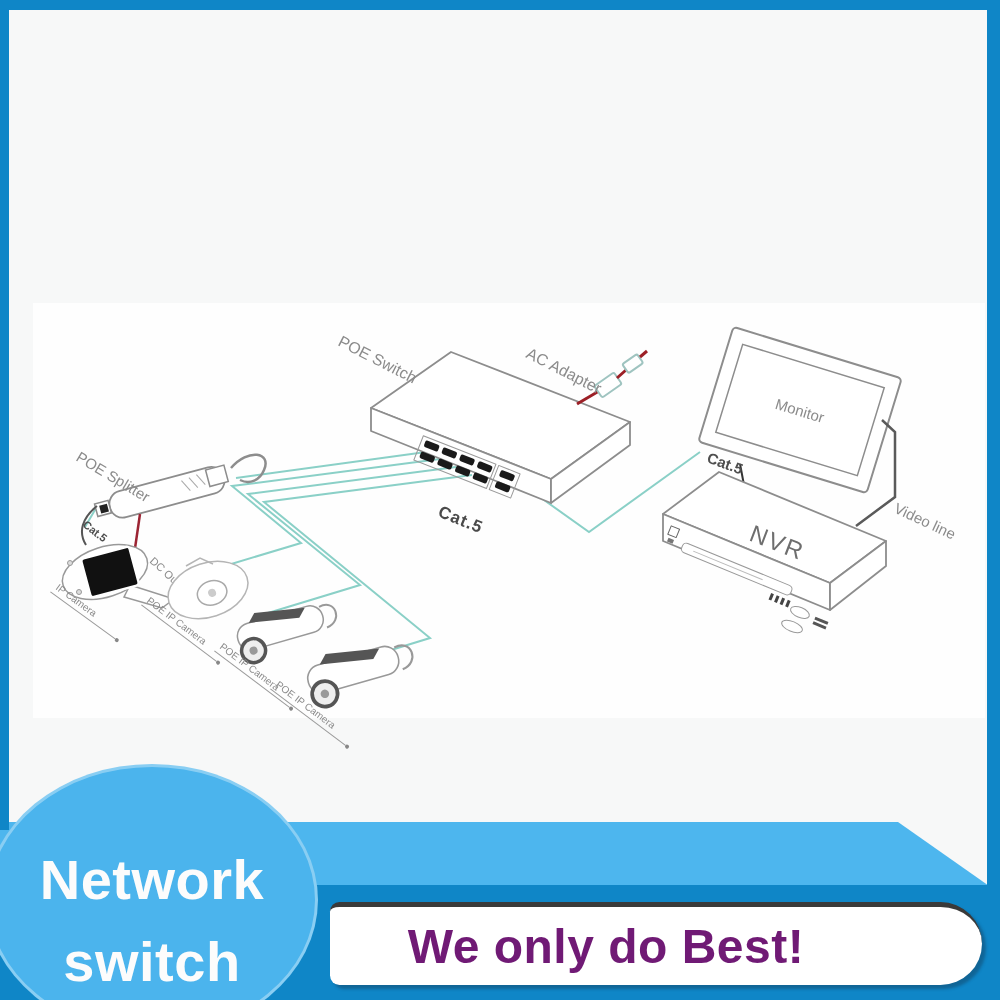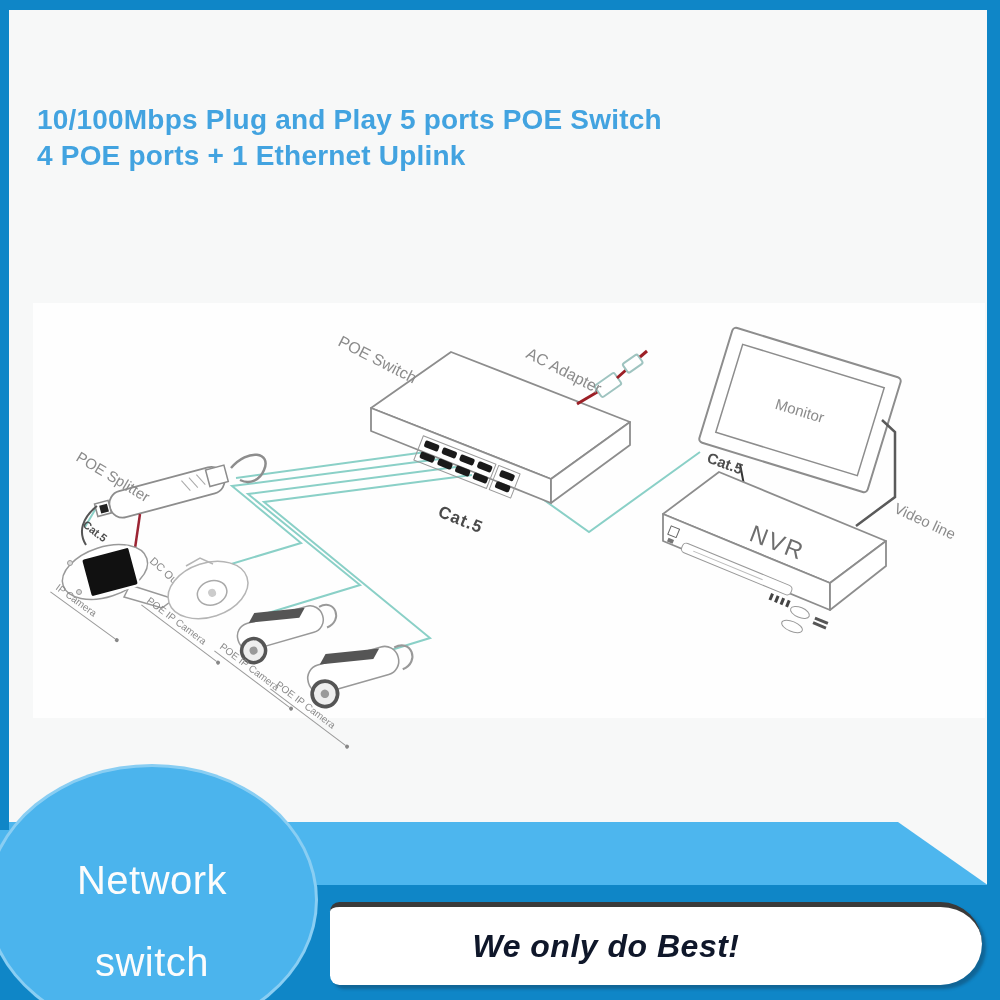--- a/index.html
+++ b/index.html
@@ -20,26 +20,26 @@
   .dlabel{fill:#8b8b8b;font-family:"Liberation Sans",sans-serif;}
   
   .band-light{position:absolute;left:0;top:822px;width:1000px;height:66px;background:#4db6ee;
               clip-path:polygon(0 0,898px 0,992px 66px,0 66px);z-index:3;}
   .band-dark{position:absolute;left:0;top:885px;width:1000px;height:115px;background:#0f86c7;z-index:3;}
   .slogan-pill{position:absolute;left:330px;top:902px;width:652px;height:83px;background:#fff;
                border-top:5px solid #3a3a3a;border-radius:10px 44px 44px 10px;
                box-shadow:4px 4px 3px rgba(20,40,60,.35);
                display:flex;align-items:center;justify-content:center;padding-right:100px;
                box-sizing:border-box;z-index:5;}
-  .slogan-pill span{font-size:32px;font-weight:600;color:#0f172a;letter-spacing:.5px;font-style:italic;}
+  .slogan-pill span{font-size:48px;font-weight:600;color:#701a75;letter-spacing:.5px;}
   .badge{position:absolute;left:-14px;top:764px;width:332px;height:272px;border-radius:50%;
          background:#4bb4ed;border:3px solid rgba(255,255,255,.35);box-sizing:border-box;
          display:flex;flex-direction:column;align-items:center;justify-content:flex-start;
          padding-top:72px;z-index:6;}
-  .badge span{color:#fcfcfc;font-weight:normal;font-size:40px;line-height:82px;letter-spacing:.5px;}
+  .badge span{color:#fcfcfc;font-weight:bold;font-size:56px;line-height:82px;letter-spacing:.5px;}
 </style>
 </head>
 <body>
 
 <div id="stage">
 
   <div class="panel"></div>
 
   <svg class="diagram" width="1000" height="1000" viewBox="0 0 1000 1000">
 
@@ -192,24 +192,20 @@
       <circle cx="94" cy="5" r="2" fill="#888"></circle>
     </g>
 
     <text font-size="17" font-weight="600" fill="#4a4a4a" letter-spacing="1" font-family="Liberation Sans,sans-serif" transform="translate(437,516) rotate(22)">Cat.5</text>
   </svg>
 
   <div class="border-top"></div>
   <div class="border-left"></div>
   <div class="border-right"></div>
 
-  <div class="headline">
-    <div>10/100Mbps Plug and Play 5 ports POE Switch</div>
-    <div>4 POE ports + 1 Ethernet Uplink</div>
-  </div>
 
   <div class="band-light"></div>
   <div class="band-dark"></div>
   <div class="slogan-pill">
     <span>We only do Best!</span>
   </div>
   <div class="badge">
     <span>Network</span>
     <span>switch</span>
   </div>

